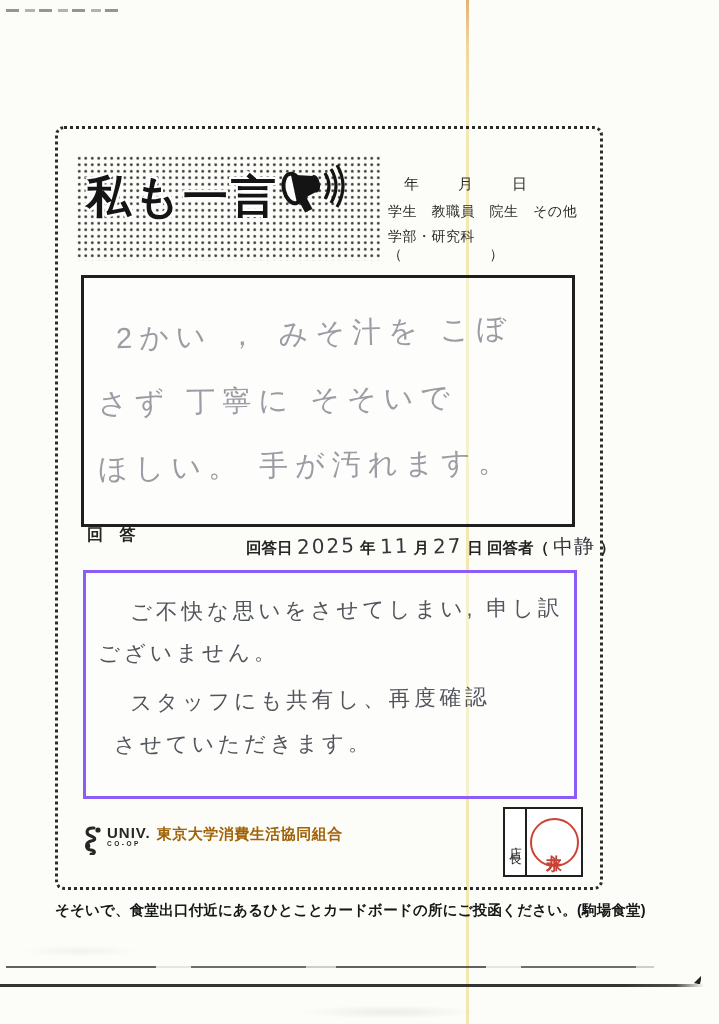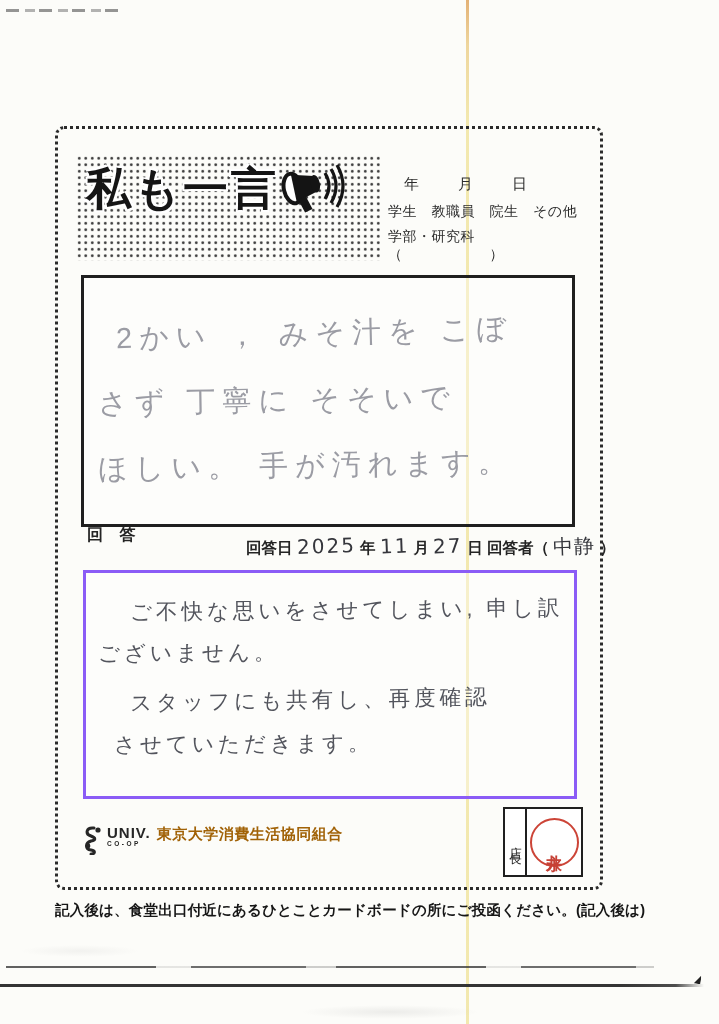--- a/index.html
+++ b/index.html
@@ -42,21 +42,21 @@
   .halftone-box{
     position:absolute;left:18px;top:26px;width:304px;height:106px;
     background-image:radial-gradient(circle,#3c3c3c 1.15px,rgba(60,60,60,0) 1.5px);
     background-size:6.5px 6.5px;
   }
   .banner-bar{
     display:inline-block;margin:9px 0 0 10px;padding:2px 7px 3px;
     background:#141414;color:#fff;font-size:12.5px;font-weight:bold;letter-spacing:.5px;
     line-height:1.15;
   }
-  .title-row{display:flex;align-items:center;margin:2px 0 0 10px;}
+  .title-row{display:flex;align-items:flex-end;margin:2px 0 0 10px;}
   .main-title{
     font-size:45px;font-weight:800;color:#151515;letter-spacing:3px;line-height:1;
     text-shadow:-2px -2px 0 #fff,2px -2px 0 #fff,-2px 2px 0 #fff,2px 2px 0 #fff,0 0 4px #fff;
   }
   .mega-icon{margin-left:2px;margin-top:4px;}
   
   .head-right{position:absolute;left:330px;top:46px;width:195px;font-size:14px;color:#2c2c2c;}
   .head-date{font-size:15px;letter-spacing:3px;padding-left:16px;margin-bottom:9px;}
   .head-status{margin-bottom:7px;letter-spacing:.5px;font-family:Liberation Mono, monospace;}
   .head-dept{letter-spacing:.5px;}
@@ -201,13 +201,13 @@
 
   <div class="stamp-box">
     <div class="stamp-role vtext">店長</div>
     <div class="stamp-cell">
       <div class="stamp-seal vtext">永井</div>
     </div>
   </div>
 
 </div>
 
-<div class="page-footer">記入後は、食堂出口付近にあるひとことカードボードの所にご投函ください。(記入後は)</div>
+<div class="page-footer">そそいで、食堂出口付近にあるひとことカードボードの所にご投函ください。(駒場食堂)</div>
 
 </body></html>

